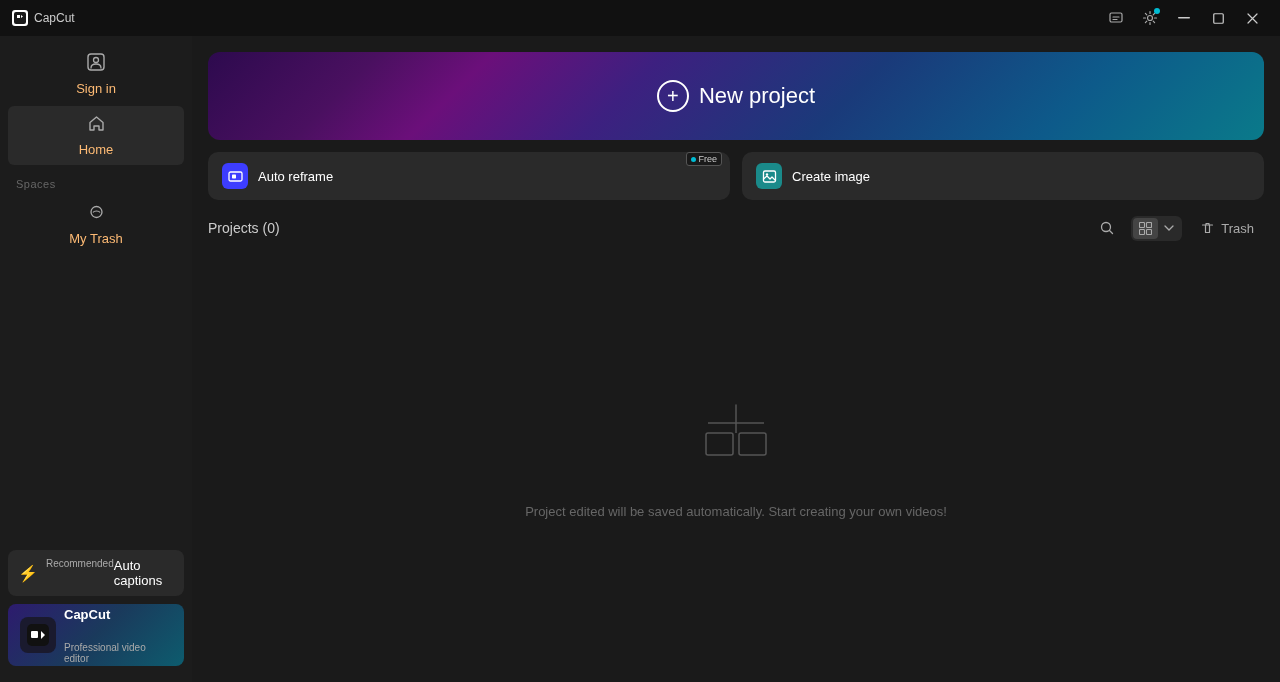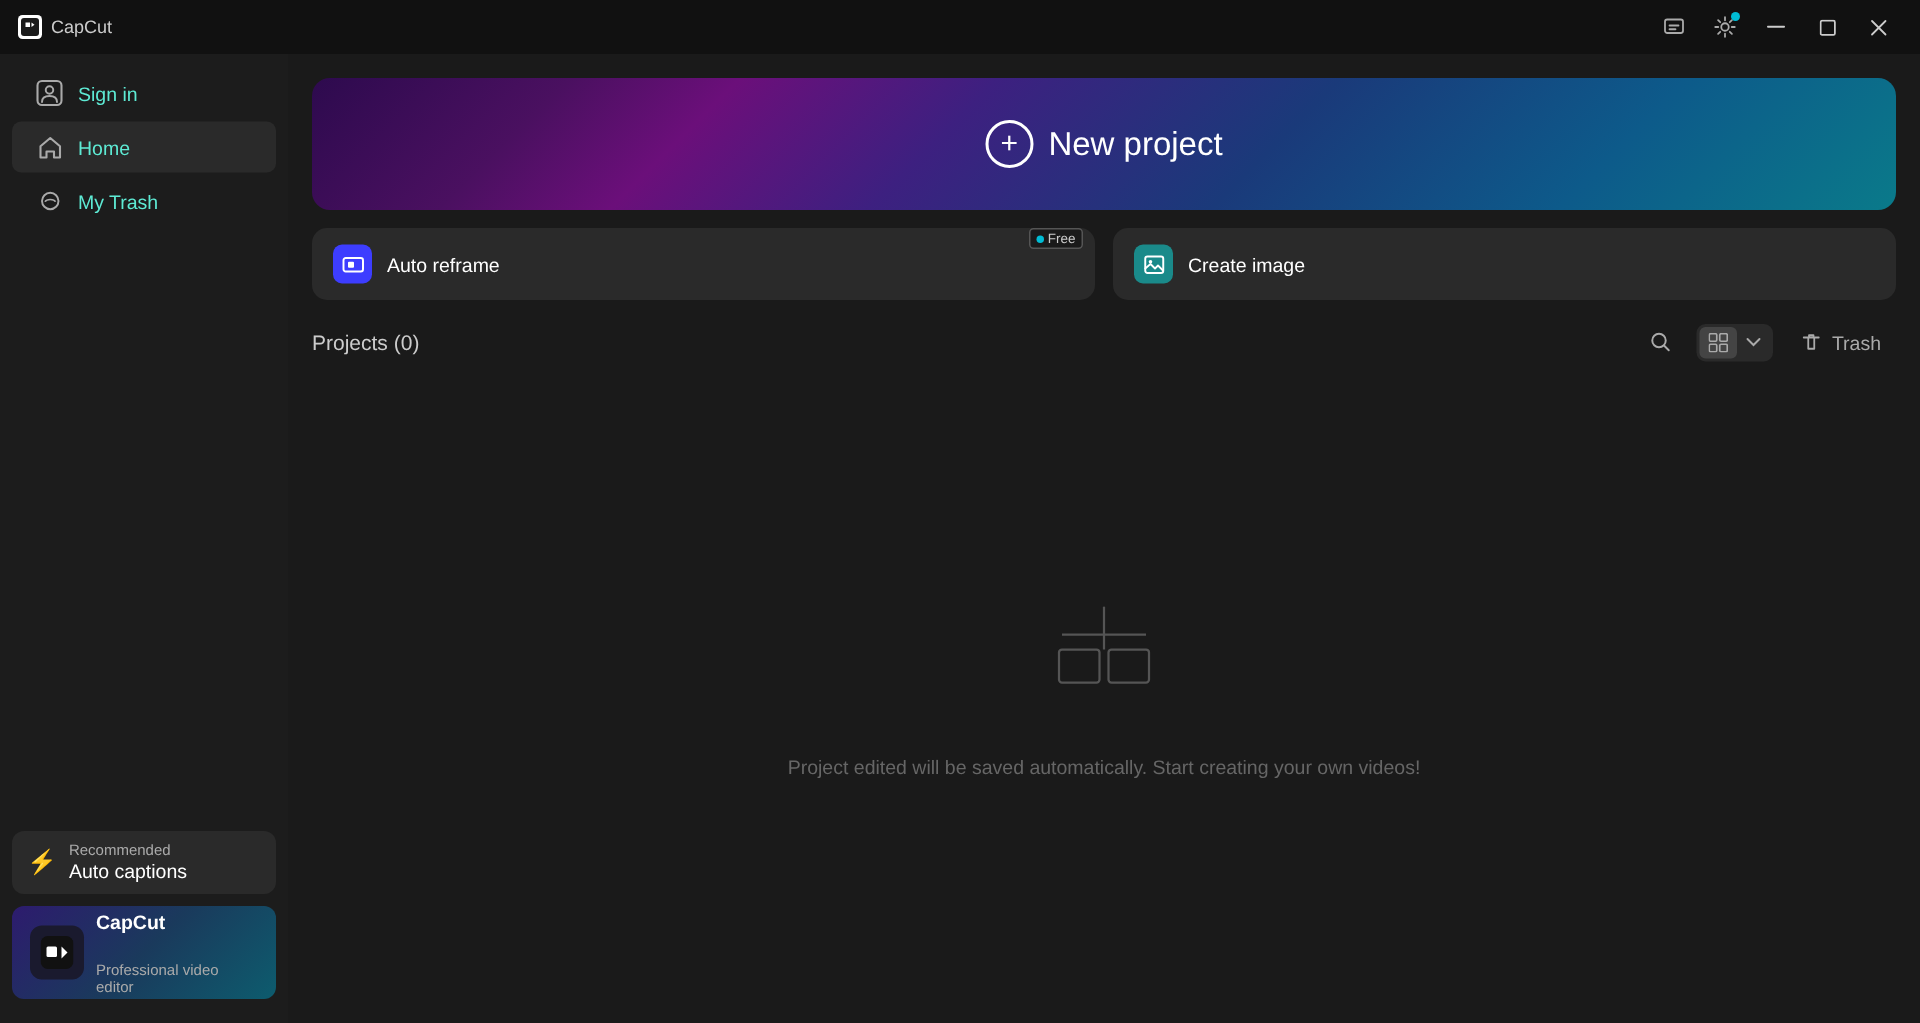--- a/index.html
+++ b/index.html
@@ -99,21 +99,22 @@
     }
     .sidebar-item {
       display: flex;
       align-items: center;
       gap: 10px;
       padding: 8px 16px;
       cursor: pointer;
       border-radius: 6px;
       margin: 1px 8px;
       font-size: 13px;
-      color: #5eead4;
+      color: #fdba74;
+      flex-direction: column;
     }
     .sidebar-item.active { background: #2a2a2a; }
     .sidebar-icon {
       width: 18px;
       height: 18px;
       display: flex;
       align-items: center;
       justify-content: center;
       flex-shrink: 0;
     }
@@ -137,21 +138,21 @@
       display: flex;
       align-items: center;
       gap: 8px;
     }
     .rec-icon {
       font-size: 16px;
       flex-shrink: 0;
     }
     .rec-text {
       display: flex;
-      flex-direction: column;
+      flex-direction: row;
     }
     .rec-label {
       font-size: 10px;
       color: #aaa;
     }
     .rec-title {
       font-size: 13px;
       color: #fff;
       font-weight: 500;
     }
@@ -442,20 +443,21 @@
 
     <div class="sidebar-item active">
       <div class="sidebar-icon">
         <svg width="17" height="17" viewBox="0 0 17 17" fill="none">
           <path d="M2 7.5L8.5 2 15 7.5V15H11V11H6V15H2V7.5Z" stroke="#aaa" stroke-width="1.4" fill="none" stroke-linejoin="round"></path>
         </svg>
       </div>
       <span>Home</span>
     </div>
 
+    <div class="sidebar-section-label">Spaces</div>
 
     <div class="sidebar-item">
       <div class="sidebar-icon">
         <svg width="17" height="17" viewBox="0 0 17 17" fill="none">
           <path d="M8.5 2.5C5.5 2.5 3 5 3 8s2.5 5.5 5.5 5.5S14 11 14 8 11.5 2.5 8.5 2.5z" stroke="#aaa" stroke-width="1.3" fill="none"></path>
           <path d="M5 8.5c1-2 6-2 7 0" stroke="#aaa" stroke-width="1.1" fill="none"></path>
         </svg>
       </div>
       <span>My Trash</span>
     </div>

